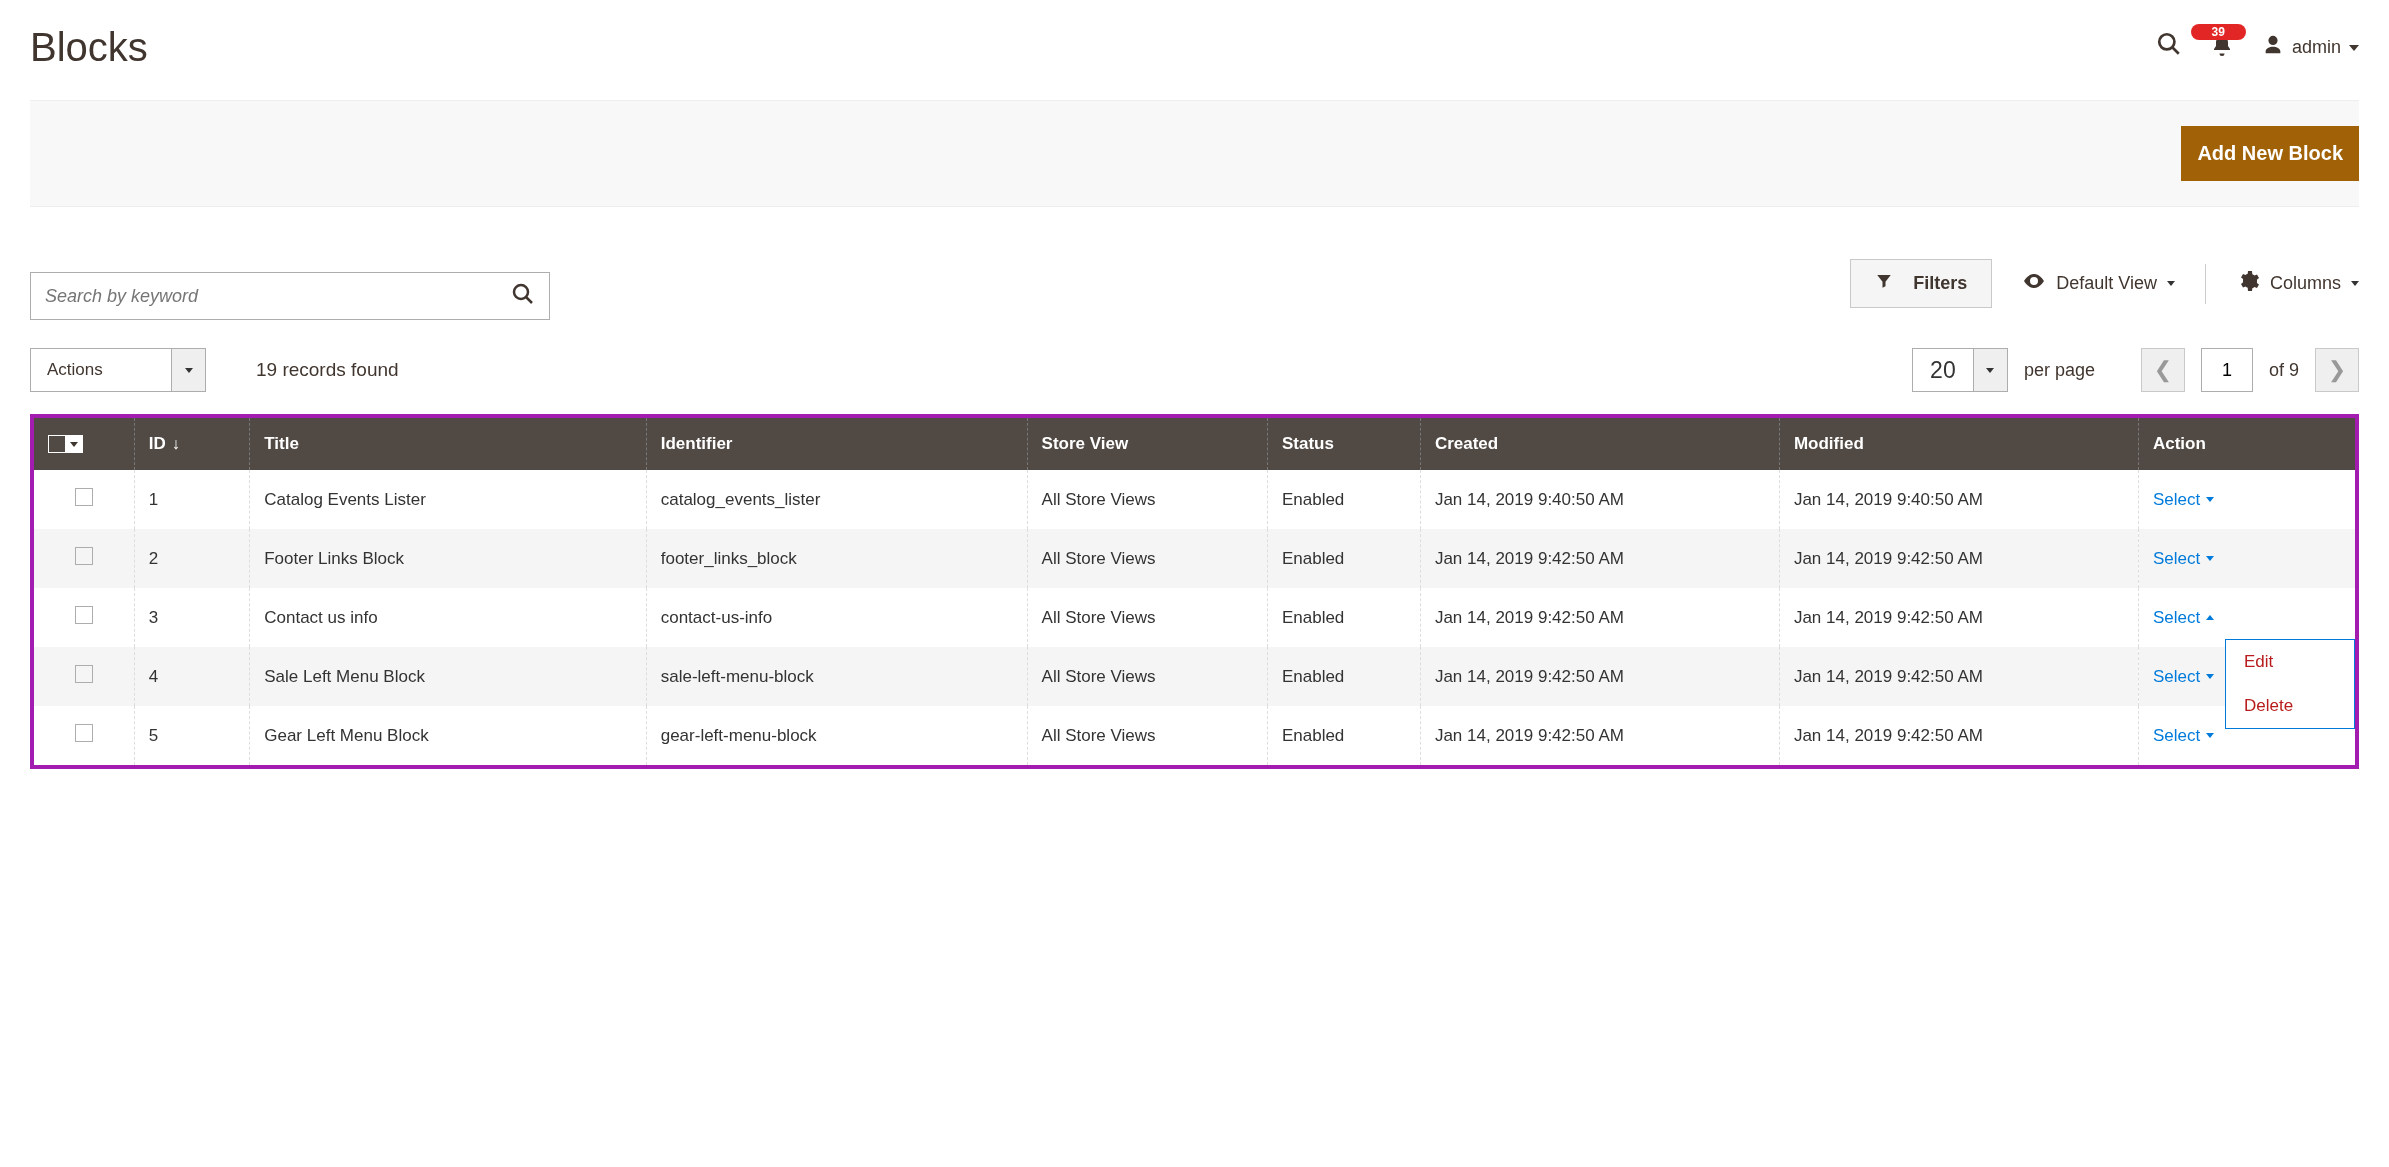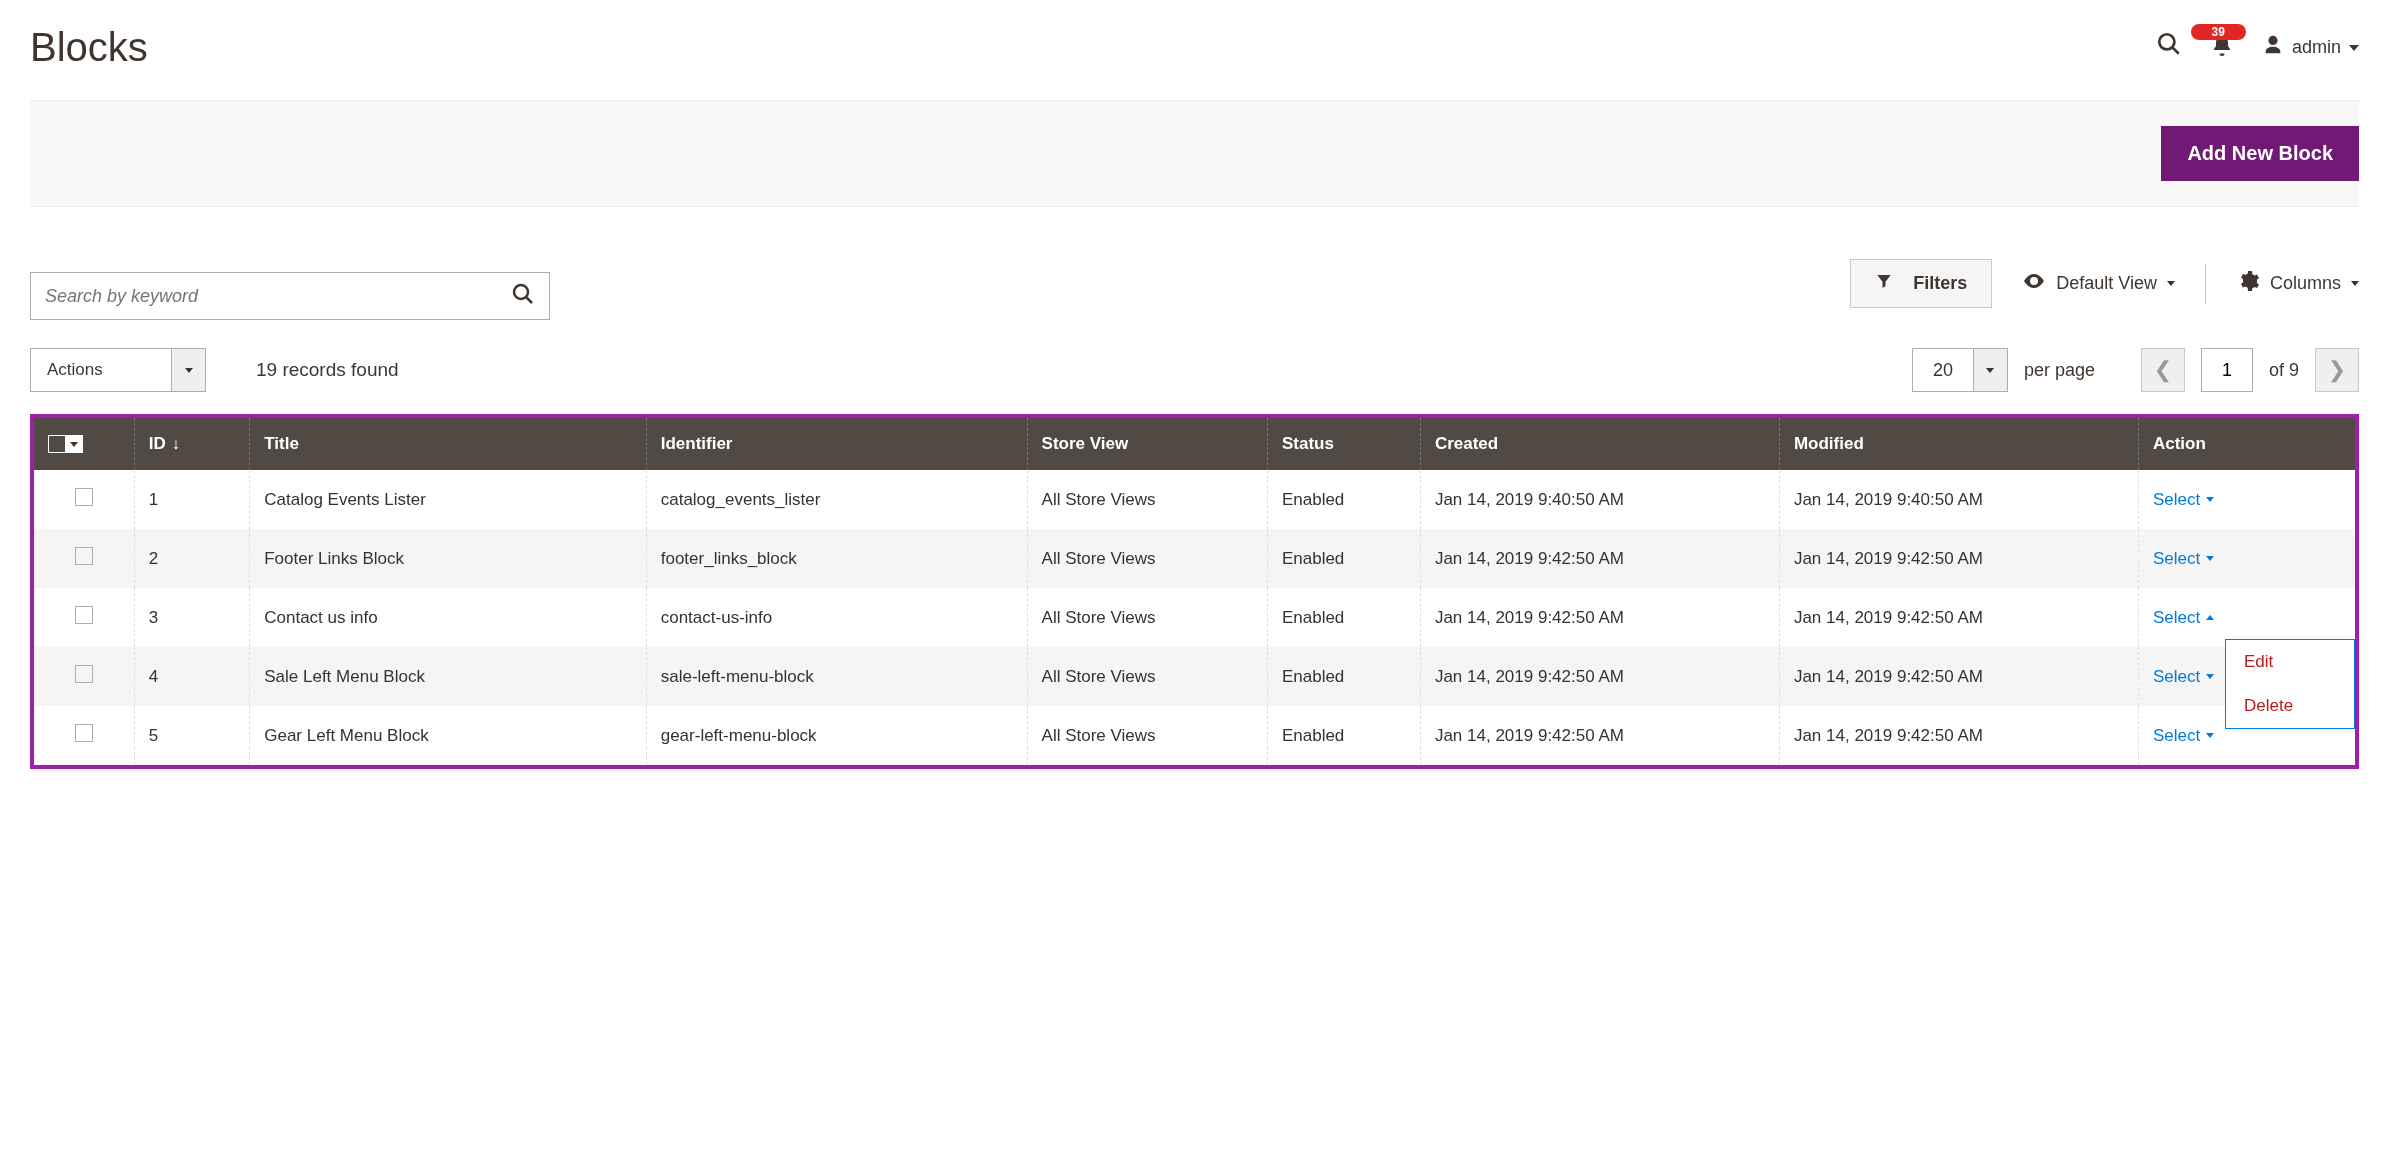--- a/index.html
+++ b/index.html
@@ -92,25 +92,25 @@
 }
 .action-bar {
   background: #f8f8f8;
   border-top: 1px solid #eee;
   border-bottom: 1px solid #eee;
   padding: 25px 0;
   display: flex;
   justify-content: flex-end;
 }
 .btn-primary {
-  background: #701a75;
+  background: #a16207;
   color: #fff;
   font-size: 20px;
   font-weight: 600;
-  padding: 16px 26px;
+  padding: 16px 16px;
   border: none;
   cursor: pointer;
 }
 .toolbar-1 {
   display: flex;
   justify-content: space-between;
   align-items: center;
   margin-top: 40px;
 }
 .search-box {
@@ -222,21 +222,21 @@
 .page-size {
   display: flex;
   border: 1px solid #adadad;
   height: 44px;
 }
 .page-size .val {
   width: 60px;
   display: flex;
   align-items: center;
   justify-content: center;
-  font-size: 18px;
+  font-size: 23px;
 }
 .page-size .caret-btn {
   width: 34px;
   background: #efefef;
   border-left: 1px solid #adadad;
   display: flex;
   align-items: center;
   justify-content: center;
   cursor: pointer;
 }

